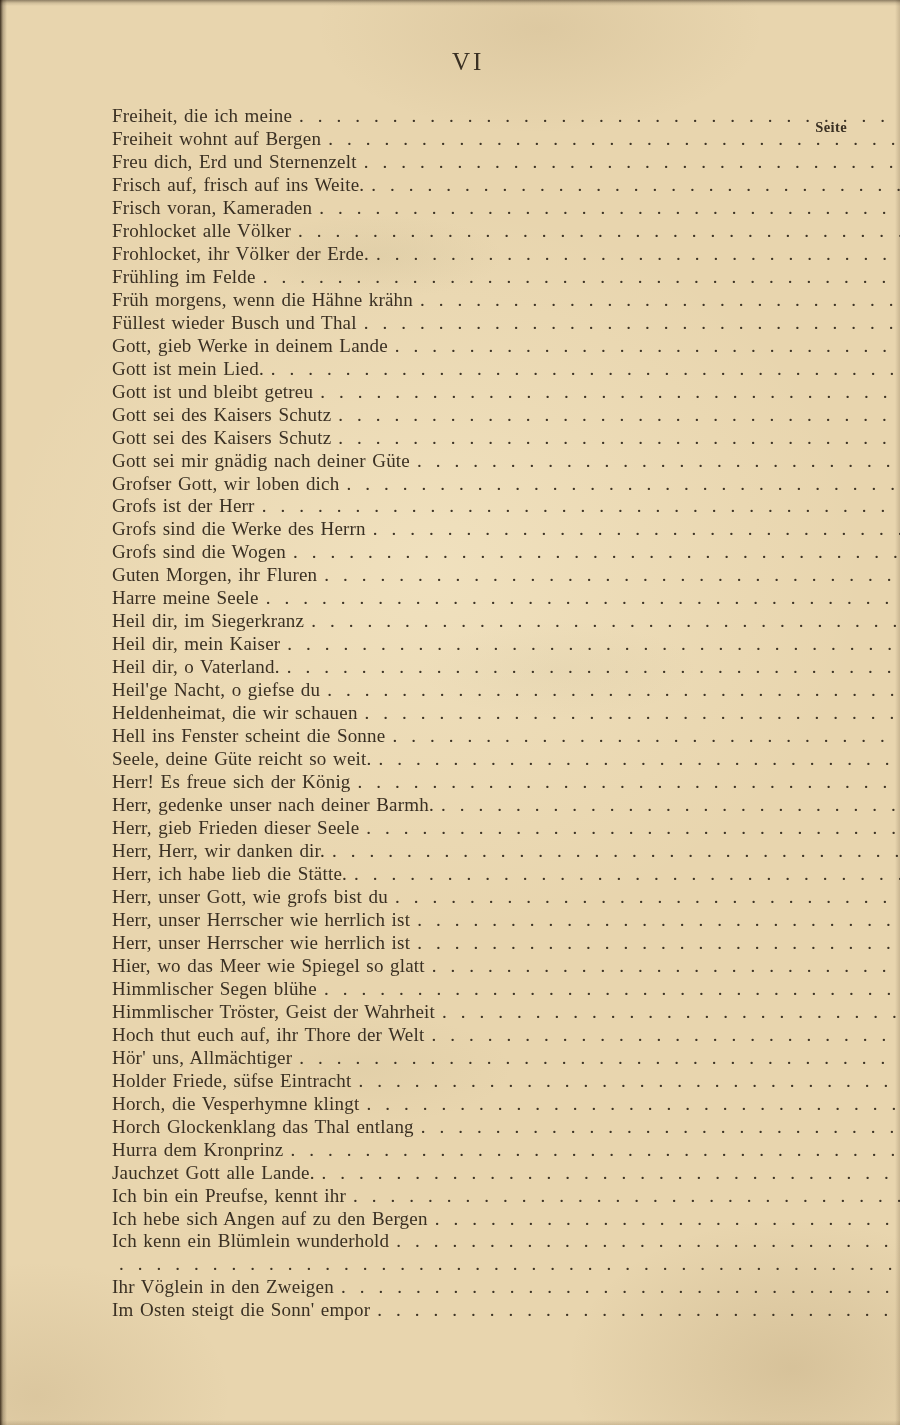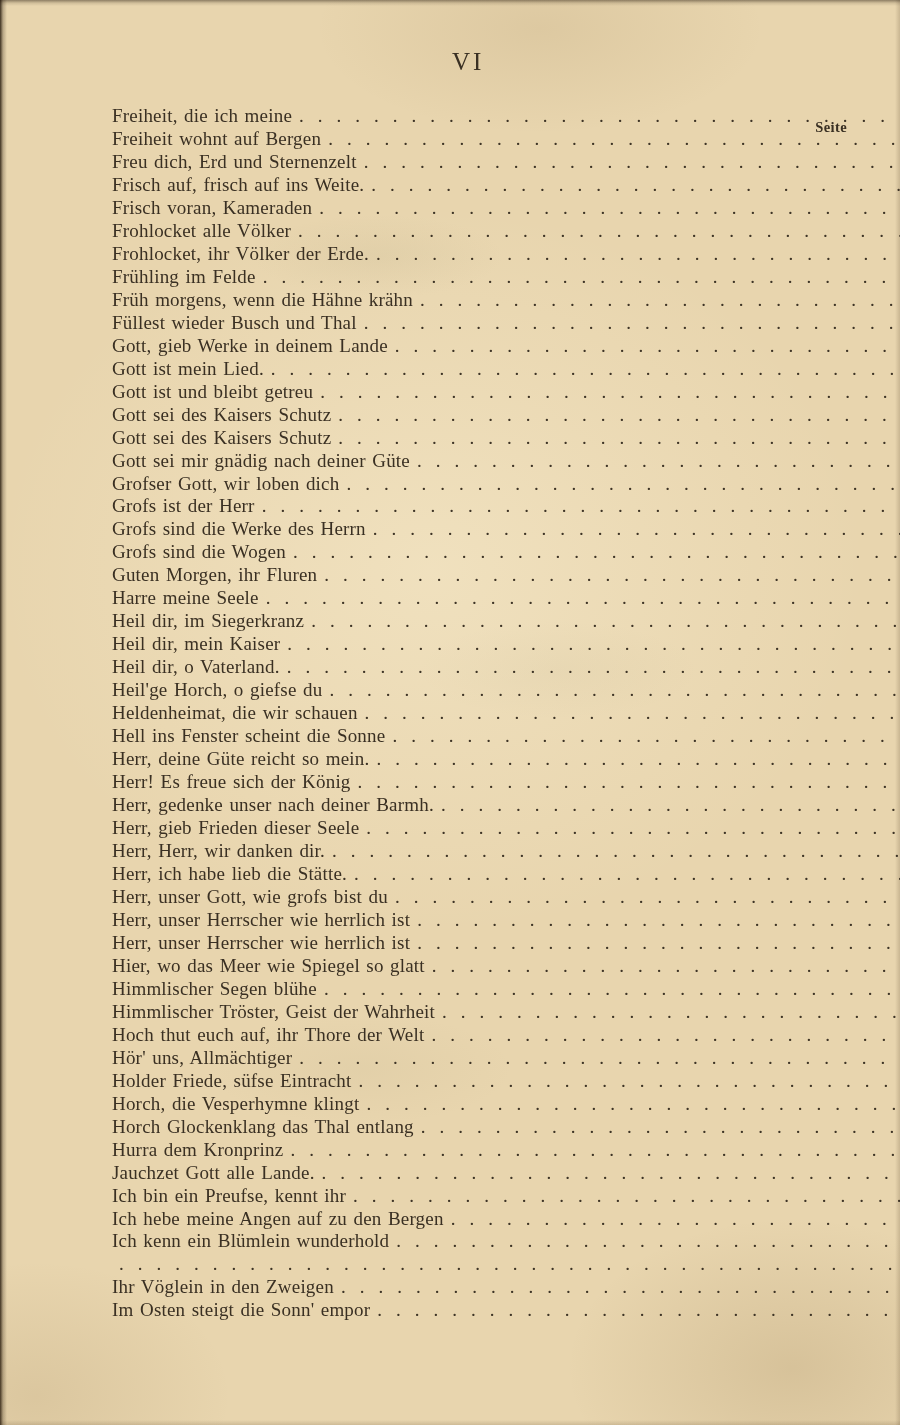--- a/index.html
+++ b/index.html
@@ -409,21 +409,21 @@
       
       
       
       
     </span>
 
   </div>
 
   <div class="row">
     <span class="cell-title">
-      <span class="t">Heil'ge Horch, o giefse du</span>
+      <span class="t">Heil'ge Nacht, o giefse du</span>
       <span class="dots">................................................................................</span>
     </span>
     <span class="cell-mid">
       
       
       
       
     </span>
 
   </div>
@@ -451,21 +451,21 @@
       
       
       
       
     </span>
 
   </div>
 
   <div class="row">
     <span class="cell-title">
-      <span class="t">Herr, deine Güte reicht so mein.</span>
+      <span class="t">Seele, deine Güte reicht so weit.</span>
       <span class="dots">................................................................................</span>
     </span>
     <span class="cell-mid">
       
       
       
       
     </span>
 
   </div>
@@ -731,21 +731,21 @@
       
       
       
       
     </span>
 
   </div>
 
   <div class="row">
     <span class="cell-title">
-      <span class="t">Ich hebe meine Angen auf zu den Bergen</span>
+      <span class="t">Ich hebe sich Angen auf zu den Bergen</span>
       <span class="dots">................................................................................</span>
     </span>
     <span class="cell-mid">
       
       
       
       
     </span>
 
   </div>

